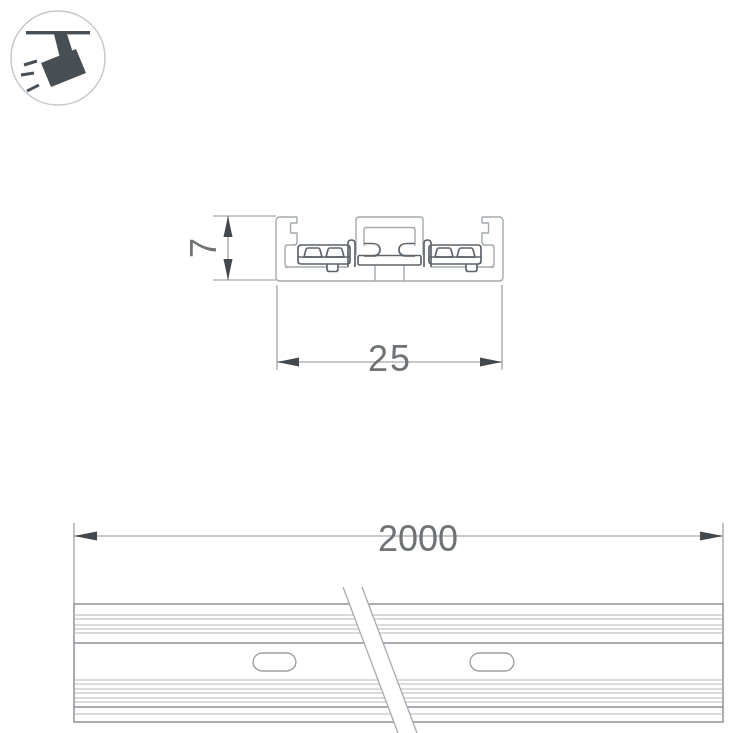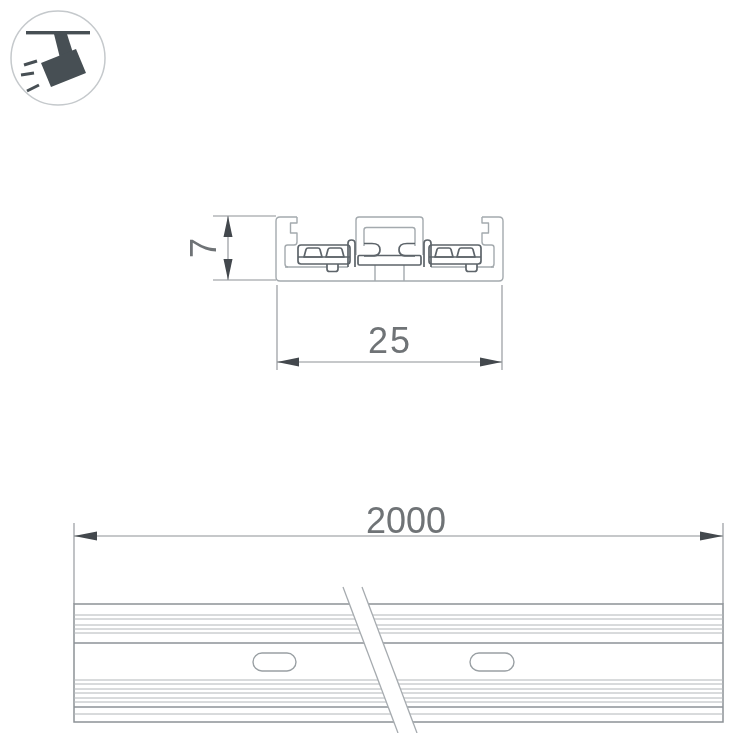--- a/index.html
+++ b/index.html
@@ -14,21 +14,21 @@
   .dim-label{
     position:absolute;
     color:#6f7376;
     font-size:36px;
     font-weight:400;
     letter-spacing:2px;
     line-height:1;
     white-space:nowrap;
     user-select:none;
   }
-  .dim-label.center{transform:translateX(-50%);}
+  .dim-label.center{transform:translateX(-50%);margin-top:18px;}
   .dim-label.vertical{
     transform:translate(-50%,-50%) rotate(-90deg);
     letter-spacing:0;
   }
 </style>
 </head>
 <body>
 
 <div class="canvas">
 
@@ -156,15 +156,15 @@
         <polygon points="74,536 97,531.5 97,540.5"></polygon>
         <polygon points="723,536 700,531.5 700,540.5"></polygon>
       </g>
     </g>
   </svg>
 
   <span class="dim-label vertical" style="left:204px; top:248px;">7</span>
 
   <span class="dim-label center" style="left:390px; top:323px;">25</span>
 
-  <span class="dim-label center" style="left:406px; top:503px; letter-spacing:0px;">2000</span>
+  <span class="dim-label center" style="left:418px; top:503px; letter-spacing:0px;">2000</span>
 
 </div>
 
 </body></html>

